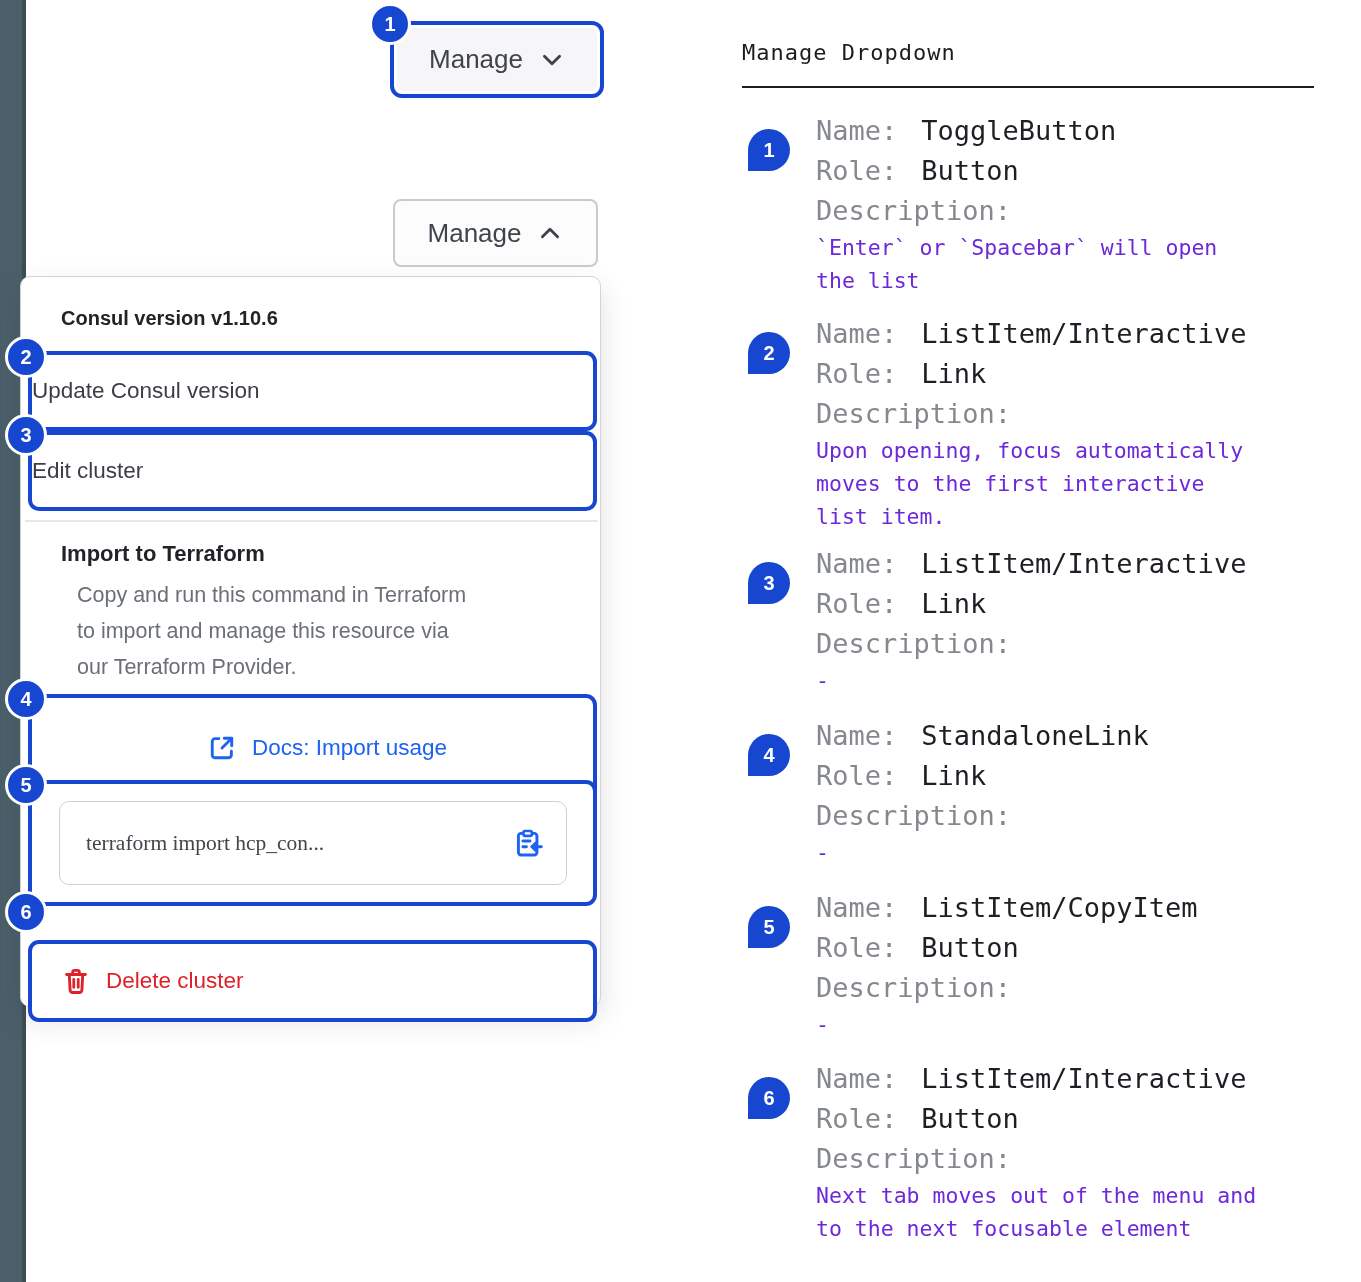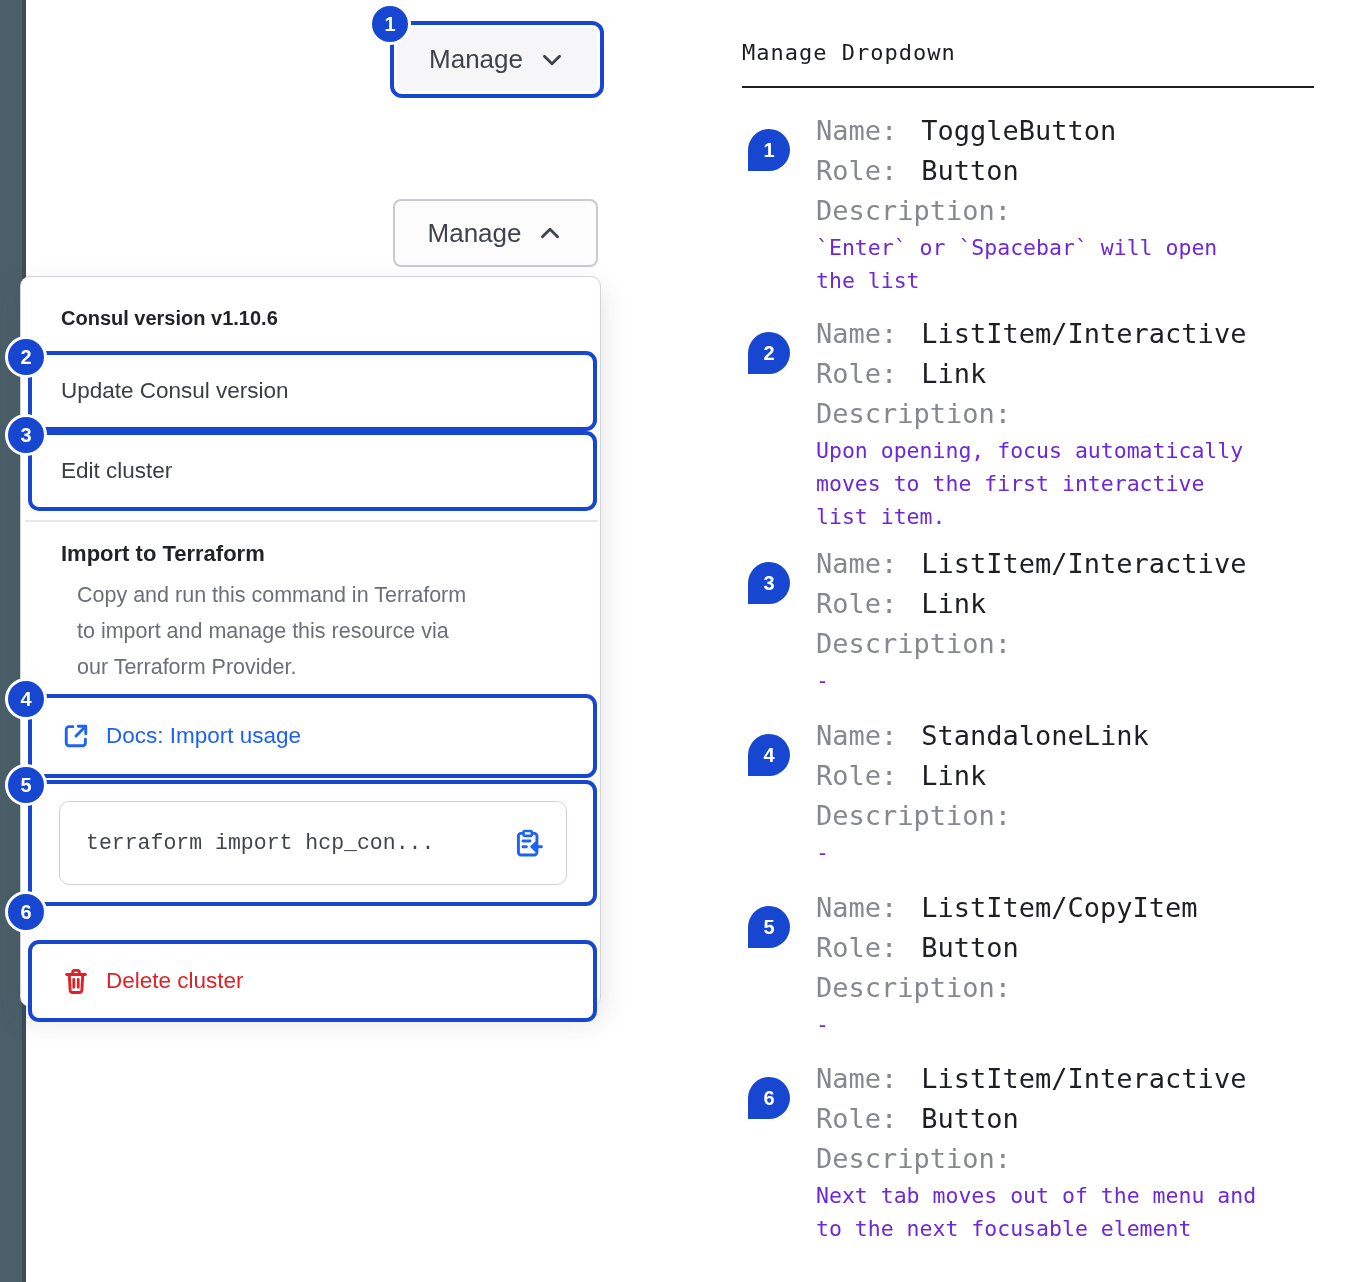--- a/index.html
+++ b/index.html
@@ -30,30 +30,30 @@
   .badge-circle{position:absolute;width:42px;height:42px;border:3px solid #fff;border-radius:50%;
     background:var(--badge-blue);color:#fff;display:flex;align-items:center;justify-content:center;
     font-size:20px;font-weight:bold;z-index:30;}
   
   .panel{position:absolute;left:20px;top:276px;width:581px;height:731px;background:#fff;
     border:1.5px solid #d2d4d9;border-radius:10px;
     box-shadow:0 12px 28px rgba(60,64,70,.16);}
   .version-title{position:absolute;left:40px;top:30px;font-size:20px;font-weight:bold;color:#212327;}
   .focus-box{position:absolute;left:7px;width:569px;border:4px solid var(--focus-blue);
     border-radius:11px;background:#fff;display:flex;align-items:center;z-index:10;}
-  .focus-box .menu-label{padding-left:29px;font-size:22.5px;color:#3b3e45;}
+  .focus-box .menu-label{font-size:22.5px;color:#3b3e45;}
   .divider{position:absolute;left:4px;top:243px;width:573px;height:2px;background:#e6e7ea;}
   .import-title{position:absolute;left:40px;top:264px;font-size:22px;font-weight:bold;color:#212327;text-align:center;}
   .import-desc{position:absolute;left:56px;top:300px;width:510px;font-size:21.5px;color:#6b6f77;line-height:36px;}
   .row-content{display:flex;align-items:center;padding-left:29px;gap:15px;}
   .link-label{font-size:22.5px;font-weight:500;color:var(--link-blue);}
   .danger-label{font-size:22.5px;font-weight:500;color:var(--danger-red);}
   .code-field{margin-left:27px;width:508px;height:84px;border:1.5px solid #cdd0d5;border-radius:10px;
     background:#fff;display:flex;align-items:center;justify-content:space-between;padding:0 22px 0 26px;}
-  .code-text{font-family:Liberation Mono, monospace;font-size:21.5px;color:#42454b;}
+  .code-text{font-family:Liberation Serif, serif;font-size:21.5px;color:#42454b;}
   
   .spec-heading{position:absolute;left:742px;top:40px;
     font-family:"DejaVu Sans Mono","Liberation Mono",monospace;font-size:22px;font-weight:500;
     letter-spacing:1px;color:#1a1c1f;}
   .spec-rule{position:absolute;left:742px;top:86px;width:572px;height:2px;background:#1b1d20;}
   .spec-item{position:absolute;left:748px;width:580px;
     font-family:"DejaVu Sans Mono","Liberation Mono",monospace;}
   .pin{position:absolute;left:0;top:18px;width:42px;height:42px;border-radius:50% 50% 50% 0;
     background:var(--badge-blue);color:#fff;display:flex;align-items:center;justify-content:center;
     font-size:20px;font-weight:bold;font-family:"Liberation Sans",sans-serif;}
@@ -103,21 +103,21 @@
 
     <div class="divider"></div>
 
     <div class="import-title">Import to Terraform</div>
     <div class="import-desc">
       <div>Copy and run this command in Terraform</div>
       <div>to import and manage this resource via</div>
       <div>our Terraform Provider.</div>
     </div>
 
-    <div class="focus-box" style="top:417px;height:84px;">
+    <div class="focus-box" style="top:417px;height:108px;justify-content:center;">
       <div class="row-content">
         <svg width="30" height="30" viewBox="0 0 24 24">
           <path d="M9.5 4.5 H6.5 A2.3 2.3 0 0 0 4.2 6.8 V17.5 A2.3 2.3 0 0 0 6.5 19.8 H17.2 A2.3 2.3 0 0 0 19.5 17.5 V14.5" fill="none" stroke="#1e62f0" stroke-width="2.3" stroke-linecap="round"></path>
           <path d="M13.8 4.2 H19.8 V10.2" fill="none" stroke="#1e62f0" stroke-width="2.3" stroke-linecap="round" stroke-linejoin="round"></path>
           <path d="M19.4 4.6 L12 12" fill="none" stroke="#1e62f0" stroke-width="2.3" stroke-linecap="round"></path>
         </svg>
         <span class="link-label">Docs: Import usage</span>
       </div>
     </div>
 

